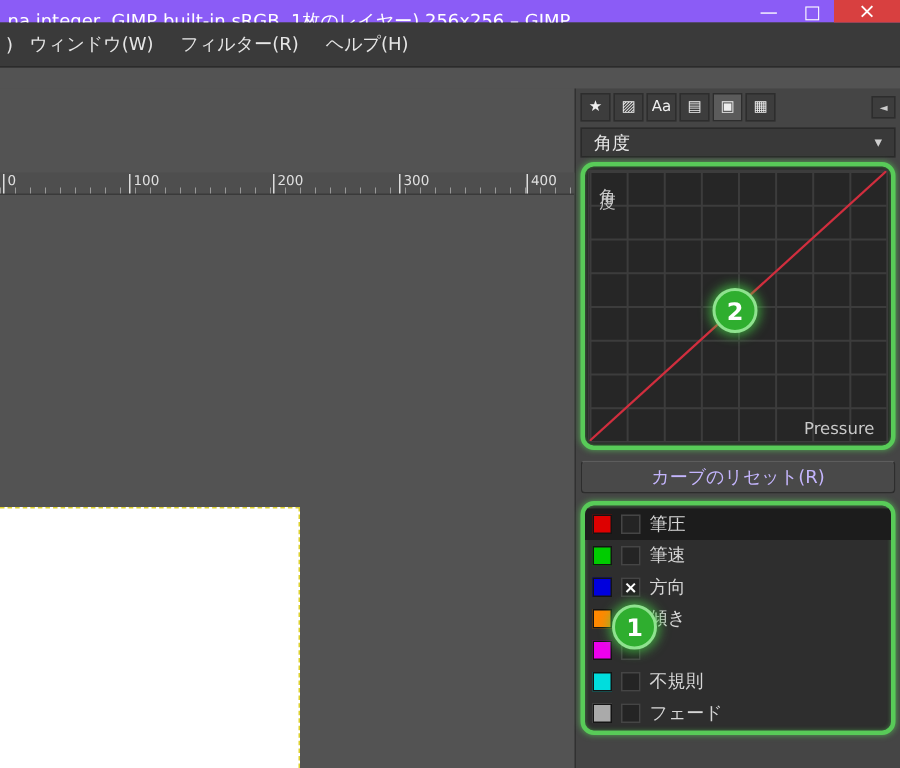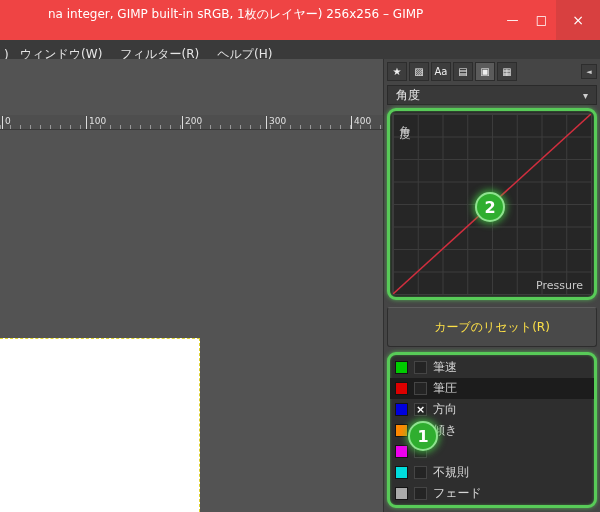--- a/index.html
+++ b/index.html
@@ -1,20 +1,20 @@
 <!DOCTYPE html>
 <html><head>
 <meta charset="utf-8">
 <style>
   * { margin:0; padding:0; box-sizing:border-box; }
   body { background:#222; font-family:"DejaVu Sans", sans-serif; }
   .window { position:relative; width:600px; height:512px; background:#535353; overflow:hidden; }
 
   
-  .titlebar { height:40px; background:#ef4444; display:flex; align-items:stretch; color:#fff;padding-left:43px; }
+  .titlebar { height:15px; background:#8b5cf6; display:flex; align-items:stretch; color:#fff; }
   .title { flex:1; font-size:12px; line-height:28px; padding-left:5px; white-space:nowrap; overflow:hidden; }
   .win-buttons { display:flex; }
   .win-btn { width:29px; display:flex; align-items:center; justify-content:center; font-size:12px; color:#fff; cursor:default; }
   .win-btn.close { width:44px; background:#d84040; font-size:14px; }
 
   
   .menubar { height:30px; background:#3a3a3a; border-bottom:1px solid #2b2b2b; display:flex; align-items:center; color:#e6e6e6; font-size:12px; }
   .menu-item { padding:0 9px; }
   .menu-item.clipped { padding:0 2px 0 4px; }
 
@@ -46,21 +46,21 @@
   .annotated { border:3px solid #58cb58; border-radius:9px; box-shadow:0 0 4px rgba(88,203,88,.75), inset 0 0 3px rgba(88,203,88,.5); }
 
   .curve-wrap { margin-top:3px; height:192px; position:relative; background:#262626; padding:2px; }
   .curve-grid { position:absolute; inset:2px; background-color:#262626; border:1px solid #3c3c3c;
     background-image:linear-gradient(#3c3c3c 1px, transparent 1px), linear-gradient(90deg,#3c3c3c 1px, transparent 1px);
     background-size:12.5% 12.5%; }
   .curve-grid svg { position:absolute; inset:0; width:100%; height:100%; }
   .ylabel { position:absolute; top:3px; left:3px; writing-mode:vertical-rl; font-size:11px; color:#c9c9c9; letter-spacing:2px; }
   .xlabel { position:absolute; bottom:2px; right:8px; font-size:11px; color:#c9c9c9; }
 
-  .reset-btn { display:block; margin-top:7px; width:100%; height:40px; background:#494949; border:1px solid #2d2d2d; border-top-color:#5d5d5d; border-radius:3px; color:#fde047; font-size:12px; font-family:"DejaVu Sans", sans-serif; }
+  .reset-btn { display:block; margin-top:7px; width:100%; height:22px; background:#494949; border:1px solid #2d2d2d; border-top-color:#5d5d5d; border-radius:3px; color:#c4b5fd; font-size:12px; font-family:"DejaVu Sans", sans-serif; }
 
   .list-wrap { margin-top:5px; height:156px; position:relative; background:#2e2e2e; padding:2px 0; overflow:hidden; }
   .row { height:21px; display:flex; align-items:center; gap:6px; padding:0 5px; }
   .row.selected { background:#1c1c1c; }
   .swatch { width:13px; height:13px; border:1px solid #141414; flex:none; }
   .checkbox { width:13px; height:13px; background:#242424; border:1px solid #454545; color:#ffffff; font-size:11px; font-weight:bold; line-height:11px; display:flex; align-items:center; justify-content:center; flex:none; }
   .row-label { font-size:12px; color:#d6d6d6; white-space:nowrap; }
 
   .badge { position:absolute; width:30px; height:30px; border-radius:50%; background:#2fae2f; border:2px solid #8fe28f;
     box-shadow:0 0 7px 2px rgba(70,210,70,.7); color:#fff; font-size:16px; font-weight:bold;
@@ -127,29 +127,29 @@
           <span class="ylabel">角度</span>
           <span class="xlabel">Pressure</span>
         </div>
         <div class="badge" style="left:85px; top:81px;">2</div>
       </div>
 
       <button class="reset-btn">カーブのリセット(R)</button>
 
       <div class="list-wrap annotated">
 
+        <div class="row selected">
+          <span class="swatch" style="background-color: rgb(221, 0, 0);"></span>
+          <span class="checkbox"></span>
+          <span class="row-label">筆圧</span>
+        </div>
         <div class="row">
           <span class="swatch" style="background-color: rgb(0, 204, 0);"></span>
           <span class="checkbox"></span>
           <span class="row-label">筆速</span>
-        </div>
-        <div class="row selected">
-          <span class="swatch" style="background-color: rgb(221, 0, 0);"></span>
-          <span class="checkbox"></span>
-          <span class="row-label">筆圧</span>
         </div>
         <div class="row">
           <span class="swatch" style="background-color: rgb(0, 0, 221);"></span>
           <span class="checkbox">×</span>
           <span class="row-label">方向</span>
         </div>
         <div class="row">
           <span class="swatch" style="background-color: rgb(255, 136, 0);"></span>
           <span class="checkbox"></span>
           <span class="row-label">傾き</span>

